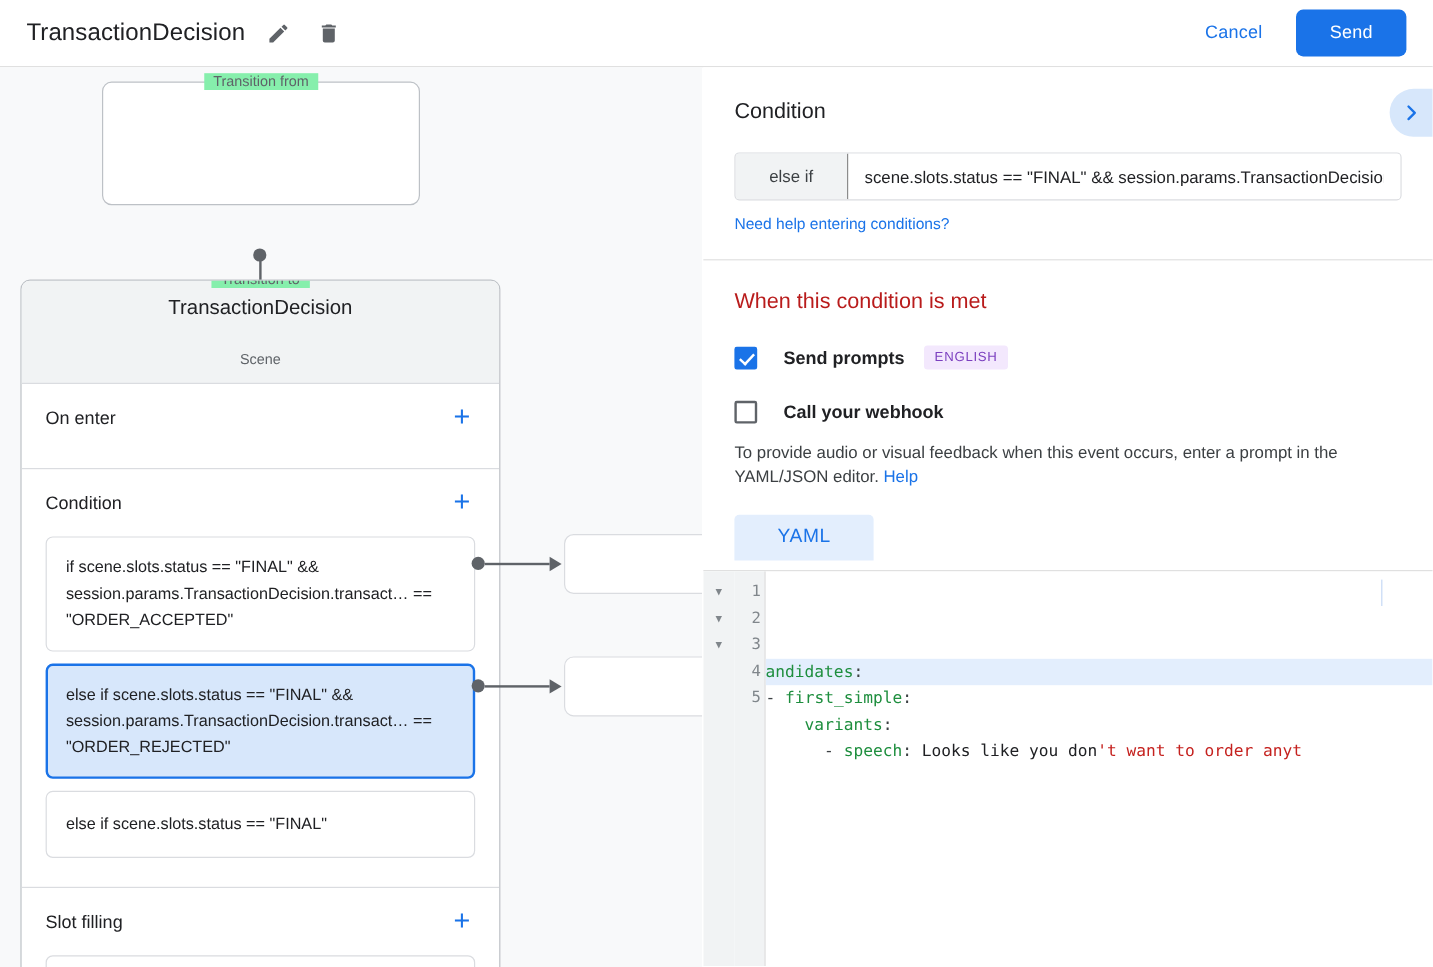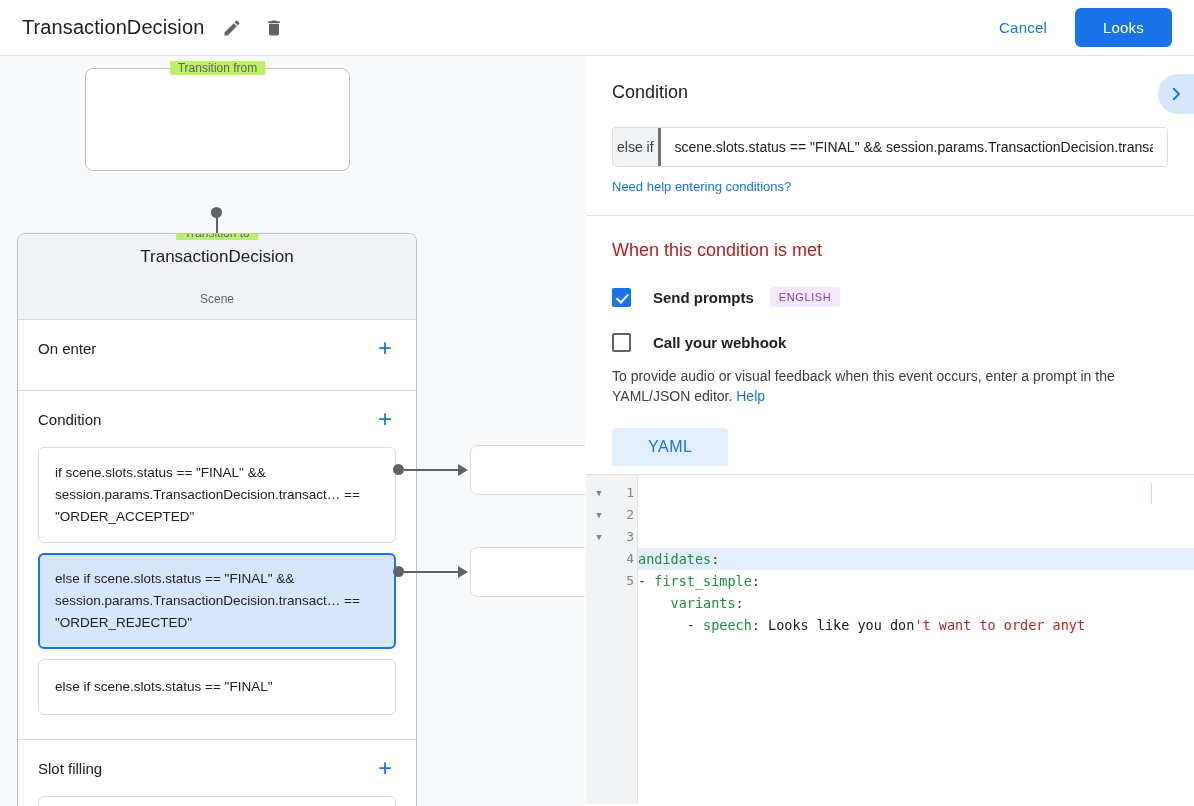--- a/index.html
+++ b/index.html
@@ -42,21 +42,21 @@
   .canvas {
     position: absolute; left: 0; top: 56px; width: 585px; height: 750px;
     background: #f8f9fa; overflow: hidden;
   }
   .fieldset {
     position: absolute; border: 1px solid #bdc1c6; border-radius: 8px;
     background: #fff;
   }
   .fs-legend {
     position: absolute; top: -8px; left: 50%; transform: translateX(-50%);
-    background: #bef264; padding: 0 8px; font-size: 12px; color: #5f6368;
+    background: #86efac; padding: 0 8px; font-size: 12px; color: #5f6368;
     white-space: nowrap;
   }
   
   .tf-card { left: 85px; top: 12px; width: 265px; height: 103px; }
   .tf-text {
     position: absolute; left: 0; top: 41px; width: 100%;
     text-align: center; font-size: 16px; color: #202124;
   }
   
   .conn-line {
@@ -134,22 +134,22 @@
   .collapse-tab {
     position: absolute; right: 0; top: 18px; width: 36px; height: 40px;
     background: #d7e7fb; border-radius: 20px 0 0 20px;
     display: flex; align-items: center; justify-content: center; cursor: pointer;
   }
   .cond-input-row {
     display: flex; margin-top: 24px; border: 1px solid #dadce0;
     border-radius: 4px; overflow: hidden; height: 40px;
   }
   .cond-prefix {
-    background: #f1f3f4; border-right: 3px solid #737373;
-    display: flex; align-items: center; padding: 0 4px;
+    background: #f1f3f4; border-right: 1px solid #737373;
+    display: flex; align-items: center; padding: 0 28px;
     font-size: 14px; color: #3c4043; white-space: nowrap;
   }
   .cond-input {
     flex: 1 1 auto; border: none; outline: none; padding: 0 14px;
     font-size: 14px; color: #202124; font-family: "Liberation Sans", sans-serif;
     background: #fff; min-width: 0;
   }
   .help-link {
     display: inline-block; margin-top: 12px; font-size: 13px;
     color: #1a73e8; text-decoration: none; cursor: pointer;
@@ -240,21 +240,21 @@
 
     <div class="icon-btn">
       <svg width="20" height="20" viewBox="0 0 24 24" fill="#5f6368">
         <path d="M6 19c0 1.1.9 2 2 2h8c1.1 0 2-.9 2-2V7H6v12zM19 4h-3.5l-1-1h-5l-1 1H5v2h14V4z"></path>
       </svg>
     </div>
 
     <div class="spacer"></div>
 
     <button class="cancel-btn">Cancel</button>
-    <button class="save-btn">Looks</button>
+    <button class="save-btn">Send</button>
   </div>
 
   <div class="canvas">
 
     <div class="fieldset tf-card">
       <div class="fs-legend">Transition from</div>
     </div>
 
     <div class="conn-dot"></div>
     <div class="conn-line"></div>

